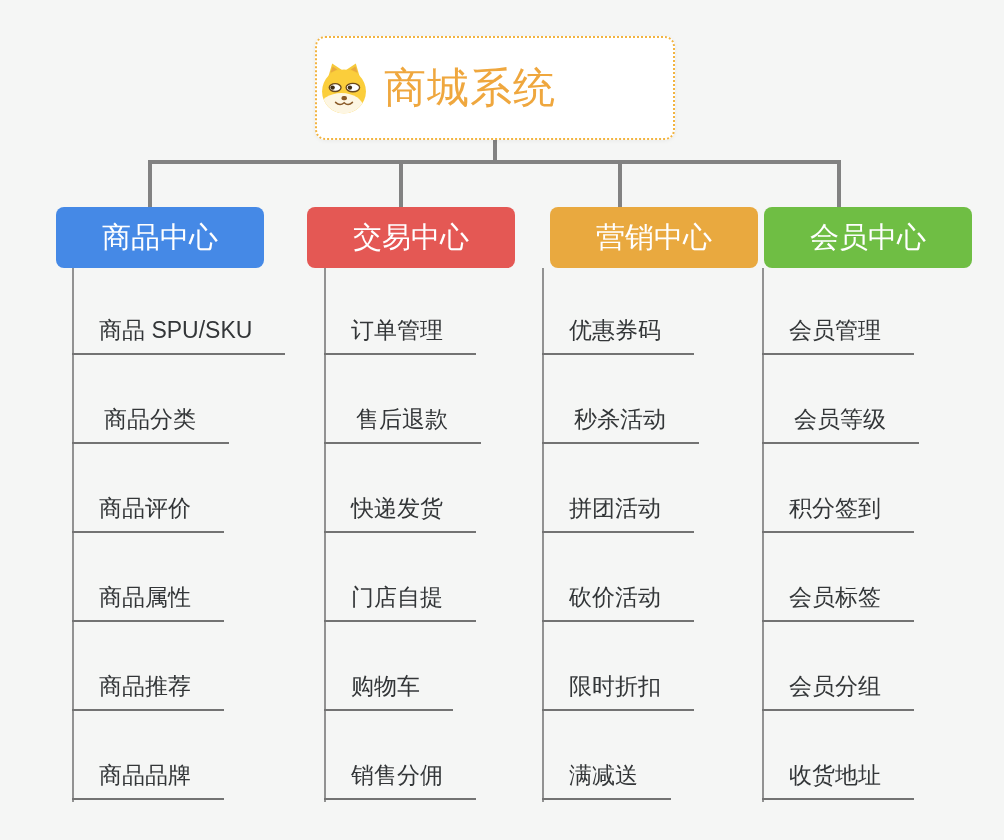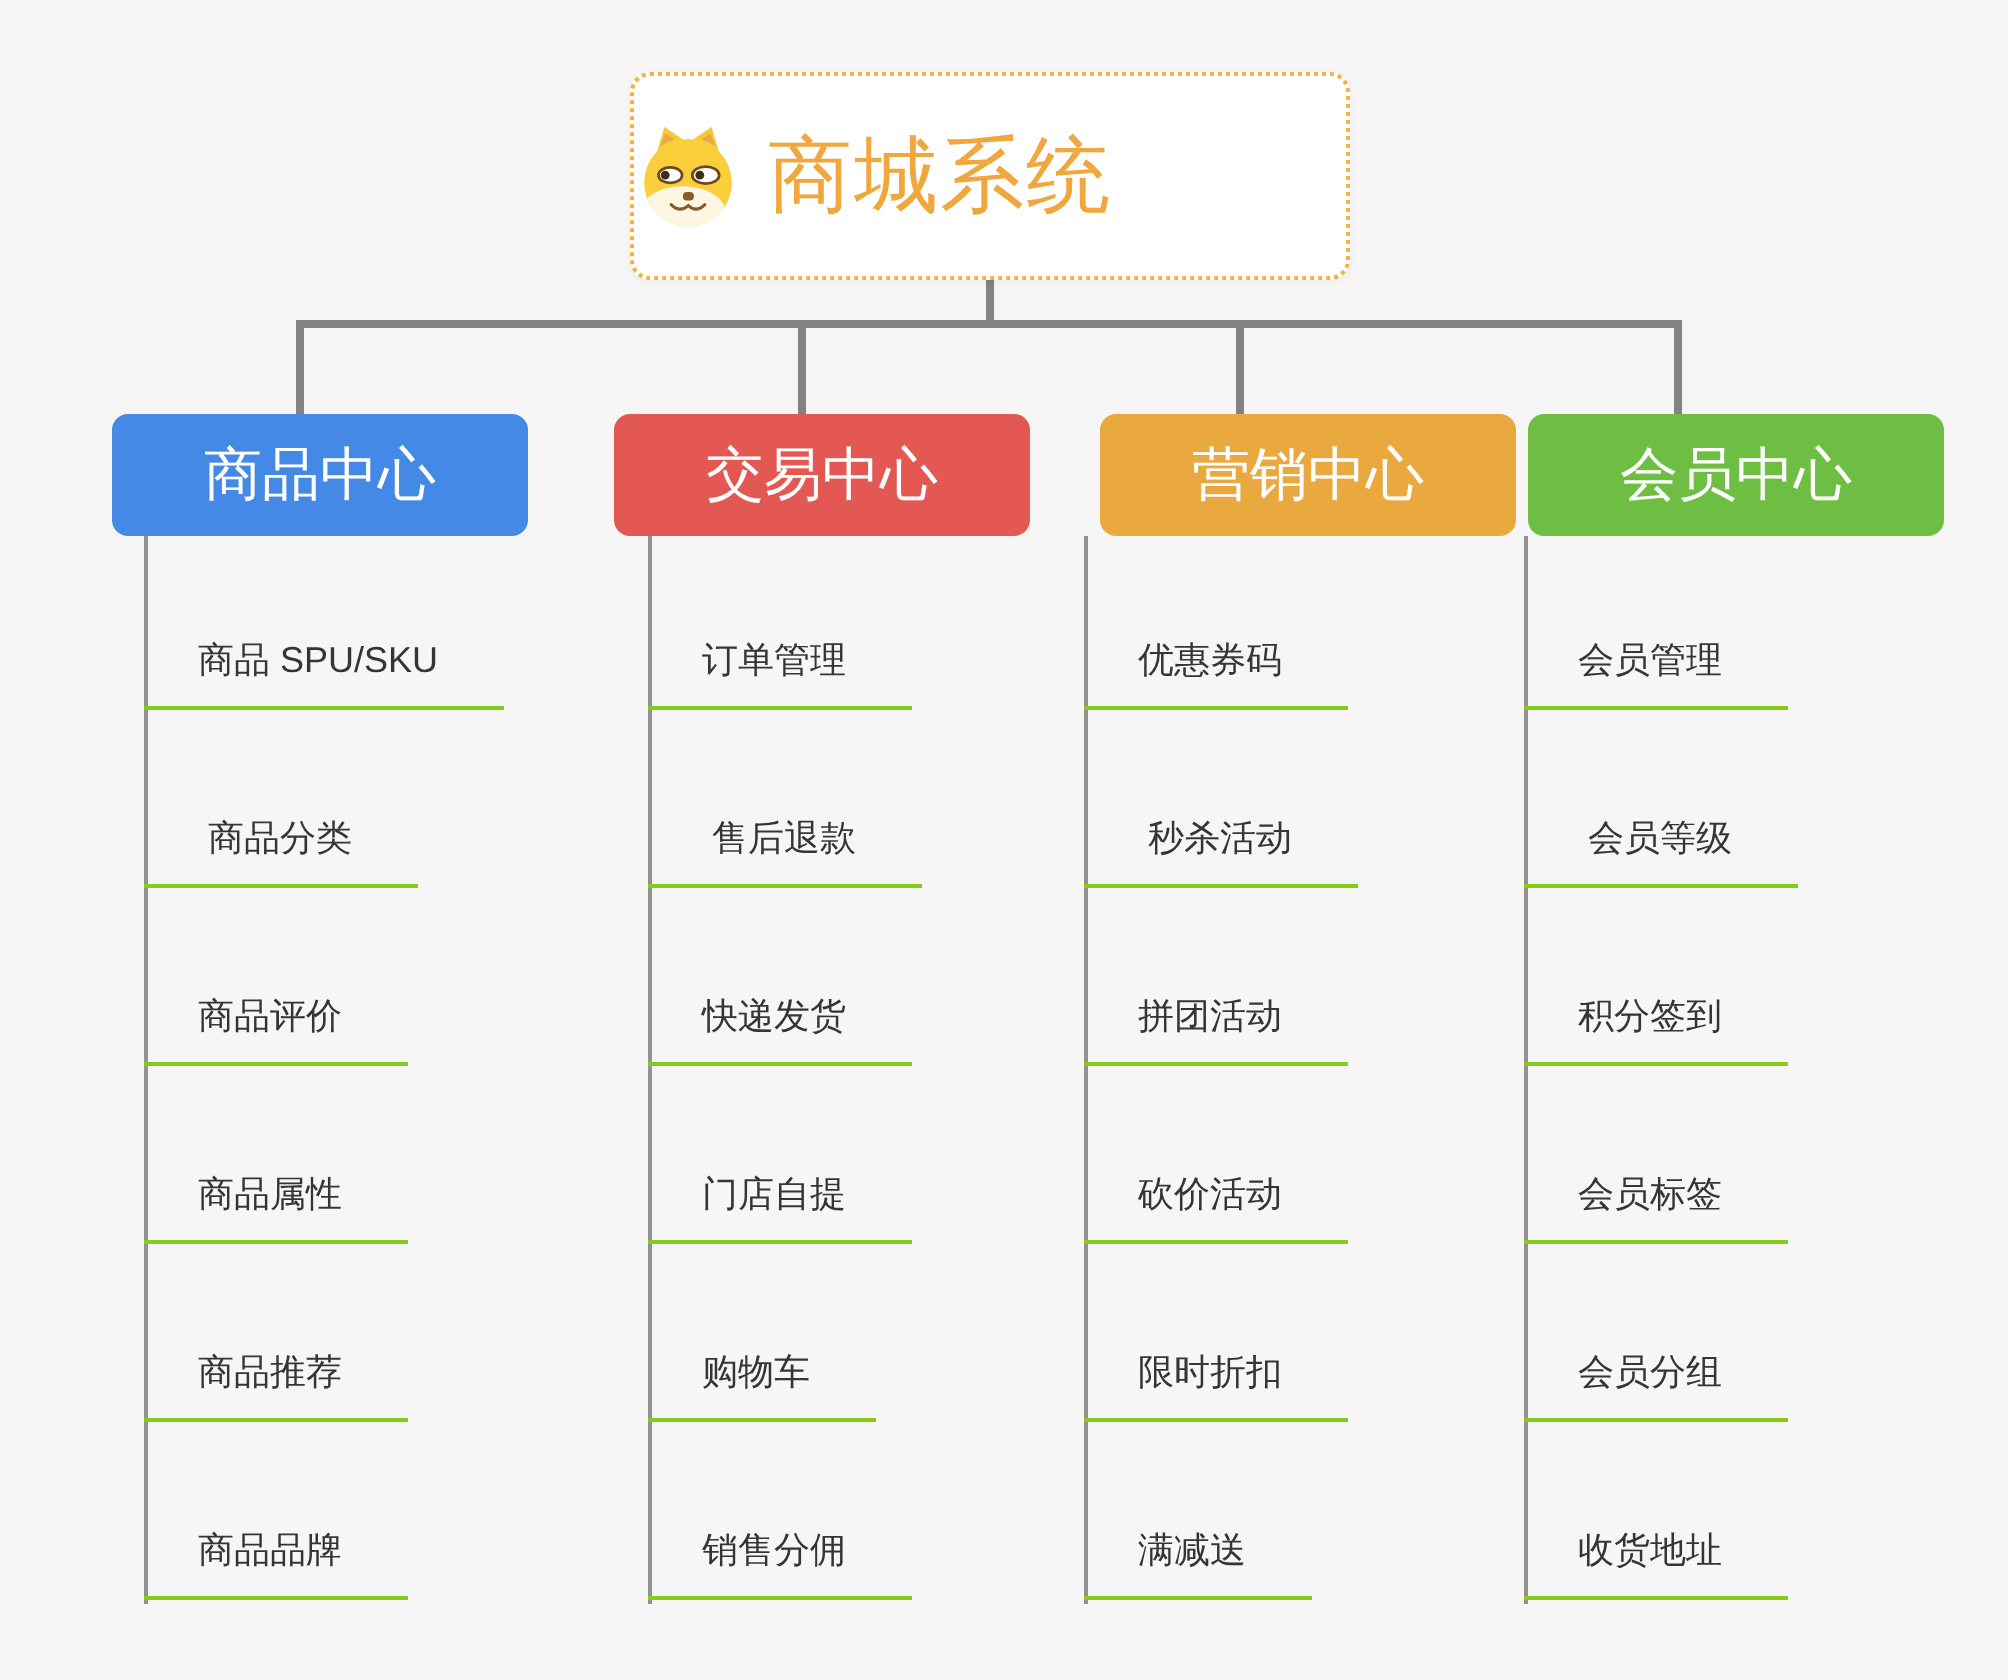--- a/index.html
+++ b/index.html
@@ -31,23 +31,23 @@
     position:absolute;top:207px;height:61px;width:208px;
     border-radius:8px;color:#ffffff;font-size:29px;
     display:flex;align-items:center;justify-content:center;
     white-space:nowrap;
   }
   .b0{left:56px;}  .b1{left:307px;}  .b2{left:550px;}  .b3{left:748px;margin-left:16px;}
 
   
   .leaf{
     position:absolute;
-    line-height:30px;font-size:18px;color:#333638;
+    line-height:30px;font-size:23px;color:#333638;
     padding:0 33px 8px 27px;
-    border-bottom:2px solid #84cc16;
+    border-bottom:2px solid #737373;
     white-space:nowrap;
   }
   .c0{left:72px;} .c1{left:324px;} .c2{left:542px;} .c3{left:762px;}
   .r0{top:315px;} .r1{top:404px;padding-left:32px;} .r2{top:493px;} .r3{top:582px;} .r4{top:671px;} .r5{top:760px;}
 </style>
 </head>
 <body>
 
 <div class="canvas">
 

